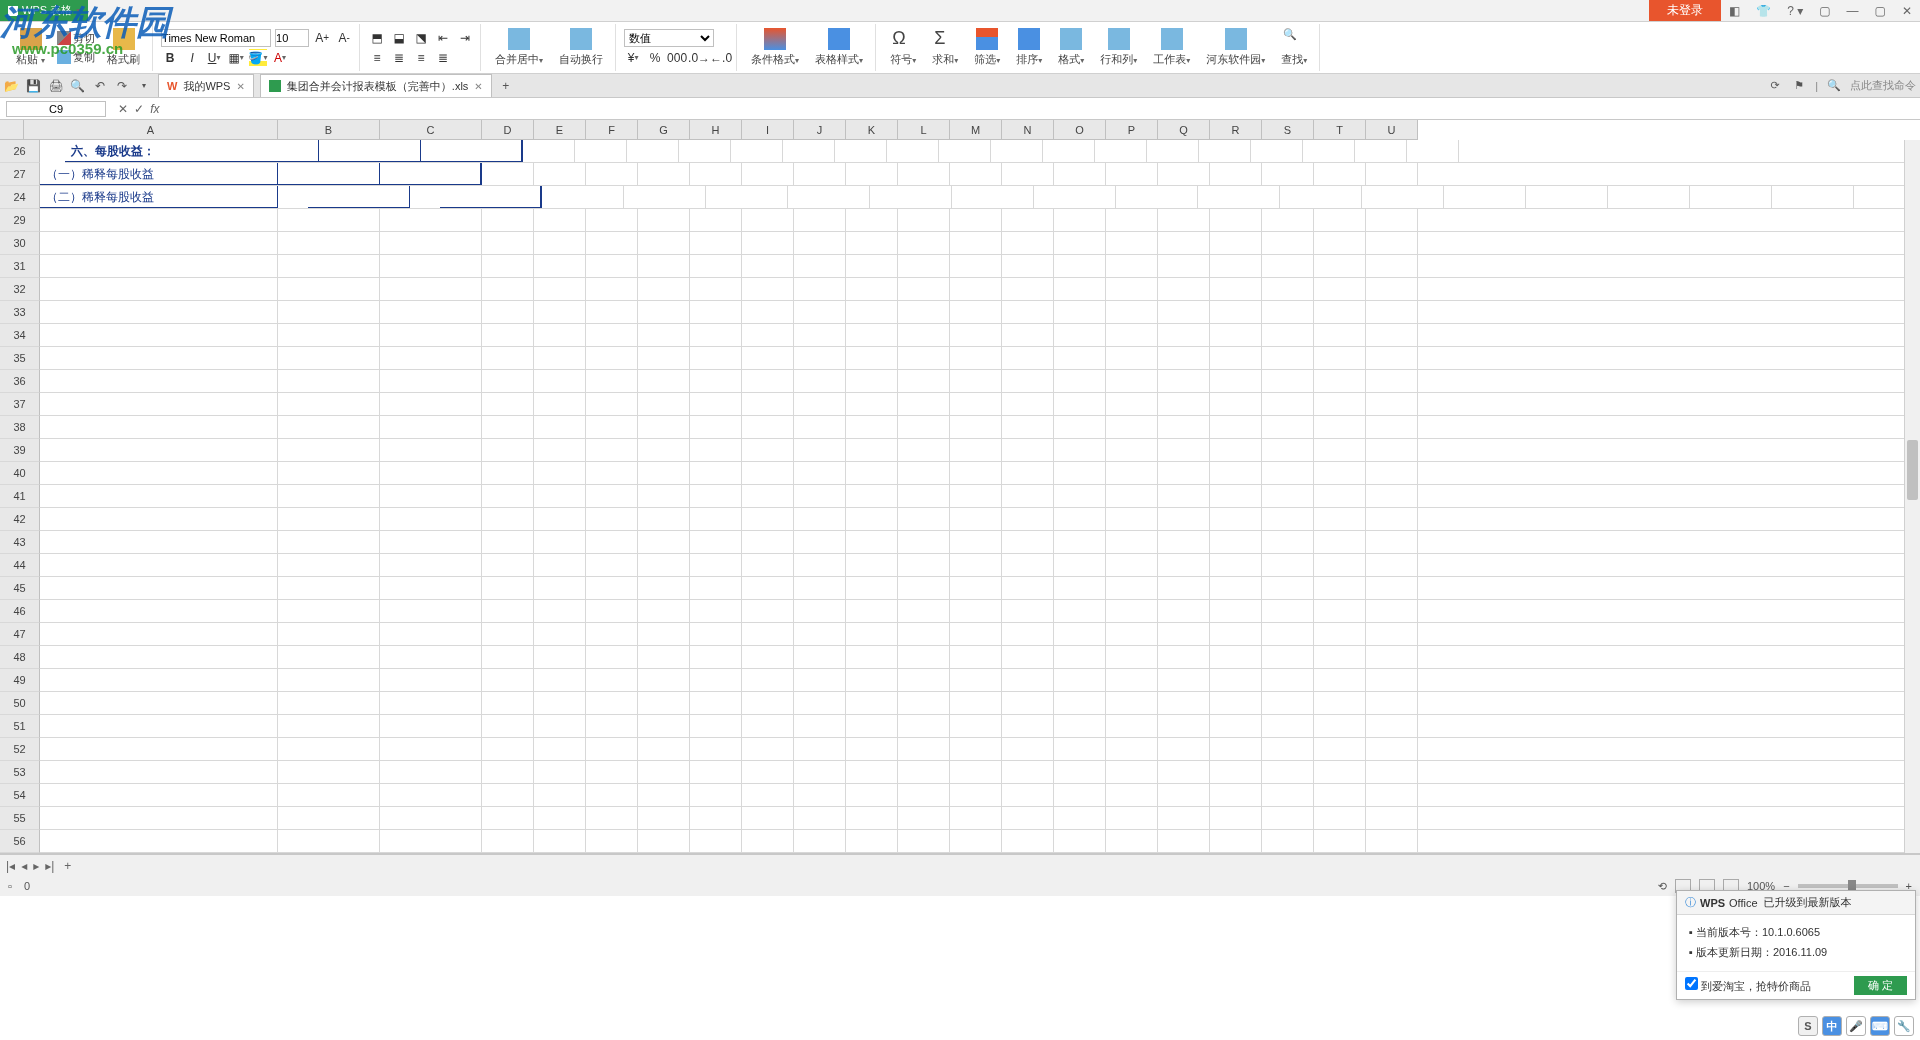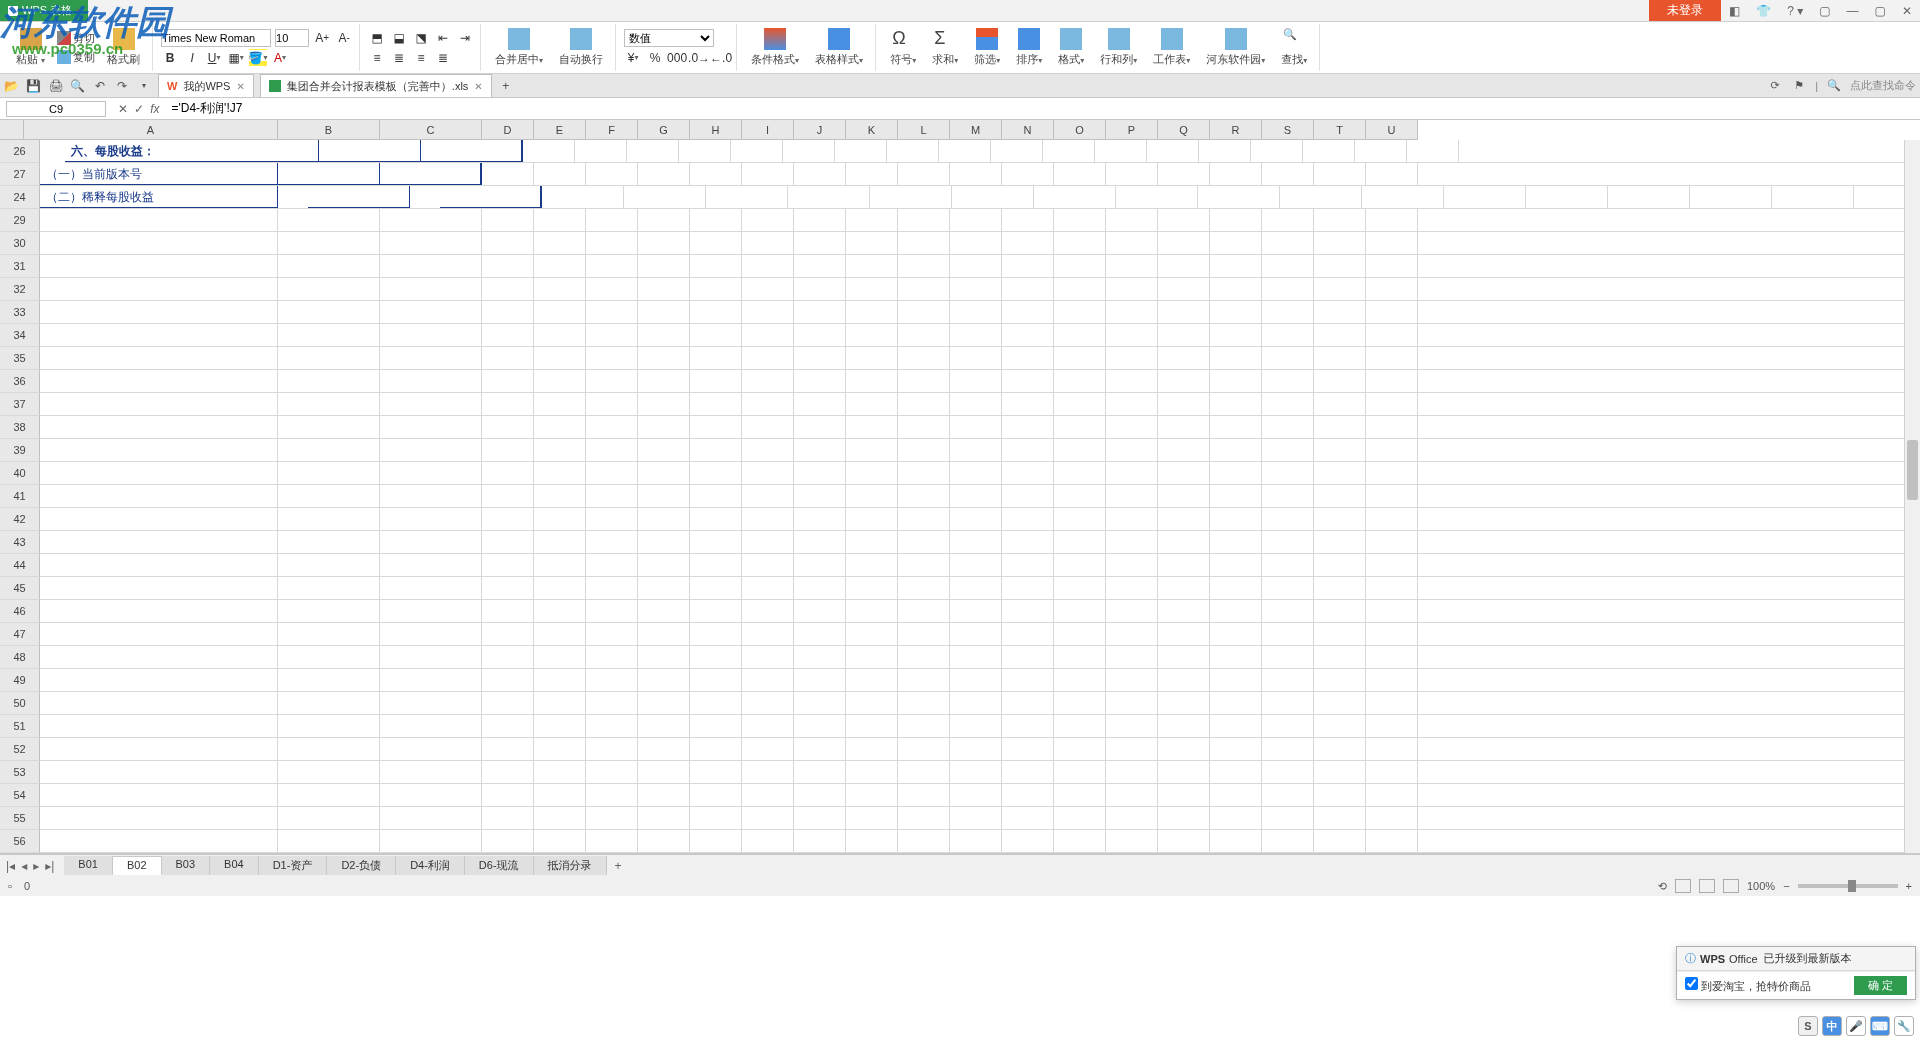--- a/index.html
+++ b/index.html
@@ -301,21 +301,20 @@
   </div>
 </div>
 
 <div class="formula-bar">
   <input class="name-box" value="C9" style="">
   <div class="fx-btns">
     <span>✕</span>
     <span>✓</span>
     <span><i>fx</i></span>
   </div>
-  <input class="fx-input" value="='D4-利润'!J7" style="">
 </div>
 
 <div class="grid-wrap">
   <div class="corner"></div>
   <div class="col-headers" id="col-headers">
       <div class="col-h" style="width: 254px;">A</div>
       <div class="col-h" style="width: 102px;">B</div>
       <div class="col-h" style="width: 102px;">C</div>
       <div class="col-h" style="width: 52px;">D</div>
       <div class="col-h" style="width: 52px;">E</div>
@@ -387,21 +386,21 @@
         <div class="cell" style="width: 52px; line-height: 19px;"></div>
         <div class="cell" style="width: 52px; line-height: 19px;"></div>
         <div class="cell" style="width: 52px; line-height: 19px;"></div>
         <div class="cell" style="width: 52px; line-height: 19px;"></div>
         <div class="cell" style="width: 52px; line-height: 19px;"></div>
         <div class="cell" style="width: 52px; line-height: 19px;"></div>
         <div class="cell" style="width: 52px; line-height: 19px;"></div>
         <div class="cell" style="width: 52px; line-height: 19px;"></div>
       </div>
       <div class="cell-row" style="height: 23px;">
-        <div class="cell blue-text" style="width: 254px; line-height: 19px; padding-left: 22px; border-right: 1px solid rgb(26, 58, 138); border-bottom: 1px solid rgb(26, 58, 138);">（一）当前版本号</div>
+        <div class="cell blue-text" style="width: 254px; line-height: 19px; padding-left: 22px; border-right: 1px solid rgb(26, 58, 138); border-bottom: 1px solid rgb(26, 58, 138);">（一）稀释每股收益</div>
         <div class="cell blue-text" style="width: 102px; line-height: 19px; border-right: 1px solid rgb(26, 58, 138); border-bottom: 1px solid rgb(26, 58, 138);"></div>
         <div class="cell blue-text boxed-r" style="width: 102px; line-height: 19px; border-bottom: 1px solid rgb(26, 58, 138);"></div>
         <div class="cell" style="width: 52px; line-height: 19px;"></div>
         <div class="cell" style="width: 52px; line-height: 19px;"></div>
         <div class="cell" style="width: 52px; line-height: 19px;"></div>
         <div class="cell" style="width: 52px; line-height: 19px;"></div>
         <div class="cell" style="width: 52px; line-height: 19px;"></div>
         <div class="cell" style="width: 52px; line-height: 19px;"></div>
         <div class="cell" style="width: 52px; line-height: 19px;"></div>
         <div class="cell" style="width: 52px; line-height: 19px;"></div>
@@ -1089,31 +1088,20 @@
     </div>
 </div>
 
 <div class="sheet-bar">
   <div class="sheet-nav">
     <span>|◂</span>
     <span>◂</span>
     <span>▸</span>
     <span>▸|</span>
   </div>
-  <div class="sheet-tabs" id="sheet-tabs">
-      <div class="sheet-tab">B01</div>
-      <div class="sheet-tab active">B02</div>
-      <div class="sheet-tab">B03</div>
-      <div class="sheet-tab">B04</div>
-      <div class="sheet-tab">D1-资产</div>
-      <div class="sheet-tab">D2-负债</div>
-      <div class="sheet-tab">D4-利润</div>
-      <div class="sheet-tab">D6-现流</div>
-      <div class="sheet-tab">抵消分录</div>
-    </div>
   <span class="sheet-add">+</span>
 </div>
 
 <div class="status-bar">
   <span>▫</span>
   <span style="margin-left:12px">0</span>
   <div class="status-right">
     <span>⟲</span>
     <span class="view-btn"></span>
     <span class="view-btn"></span>
@@ -1127,20 +1115,24 @@
   </div>
 </div>
 
 <div class="popup">
   <div class="popup-hd">
     <span class="i">ⓘ</span>
     <b><span>WPS</span></b>
       <span>Office</span>
     <span style="margin-left:2px">已升级到最新版本</span>
   </div>
+  <div class="popup-body">
+    <div>▪ <span>当前版本号：</span><span>10.1.0.6065</span></div>
+    <div>▪ <span>版本更新日期：</span><span>2016.11.09</span></div>
+  </div>
   <div class="popup-foot">
     <label><input type="checkbox" checked="" style=""> <span>到爱淘宝，抢特价商品</span></label>
     <span class="popup-ok">确 定</span>
   </div>
 </div>
 
 <div class="ime-bar">
   <div class="ime s">S</div>
   <div class="ime cn">中</div>
   <div class="ime mic">🎤</div>

